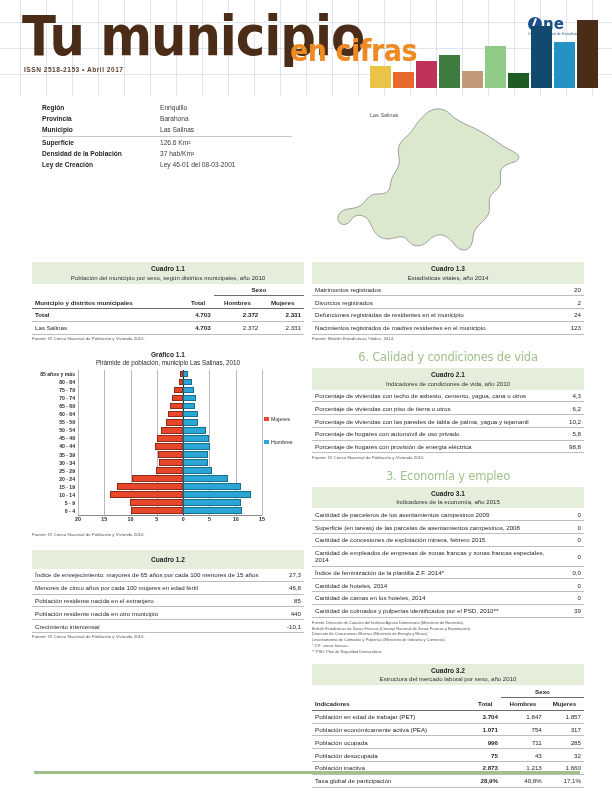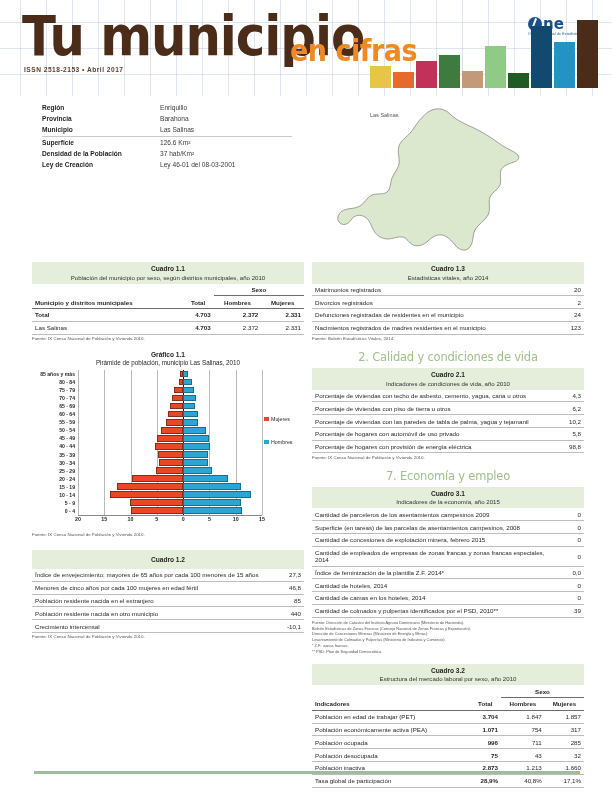--- a/index.html
+++ b/index.html
@@ -490,21 +490,21 @@
           </tr>
           <tr class="rowline">
             <td>Nacimientos registrados de madres residentes en el municipio</td>
             <td class="num" style="white-space: nowrap; width: 30px;">123</td>
           </tr>
         </tbody>
     </table>
     <div class="fuente">Fuente: Boletín Estadísticas Vitales, 2014.</div>
   </div>
 
-  <div class="section-title" style="margin-top:8px;">2. Calidad y condiciones de vida</div>
+  <div class="section-title" style="margin-top:8px;">6. Calidad y condiciones de vida</div>
 
   <div class="cuadro">
     <div class="cuadro-head">
       <span class="ct">Cuadro 2.1</span>
       <span class="cs">Indicadores de condiciones de vida, año 2010</span>
     </div>
     <table class="dt">
       <tbody id="c21-body">
           <tr class="rowline">
             <td>Porcentaje de viviendas con techo de asbesto, cemento, yagua, cana u otros</td>
@@ -524,21 +524,21 @@
           </tr>
           <tr class="rowline">
             <td>Porcentaje de hogares con provisión de energía eléctrica</td>
             <td class="num" style="white-space: nowrap; width: 30px;">98,8</td>
           </tr>
         </tbody>
     </table>
     <div class="fuente">Fuente: IX Censo Nacional de Población y Vivienda 2010.</div>
   </div>
 
-  <div class="section-title" style="margin-top:8px;">7. Economía y empleo</div>
+  <div class="section-title" style="margin-top:8px;">3. Economía y empleo</div>
 
   <div class="cuadro">
     <div class="cuadro-head">
       <span class="ct">Cuadro 3.1</span>
       <span class="cs">Indicadores de la economía, año 2015</span>
     </div>
     <table class="dt">
       <tbody id="c31-body">
           <tr class="rowline">
             <td>Cantidad de parceleros de los asentamientos campesinos 2009</td>

